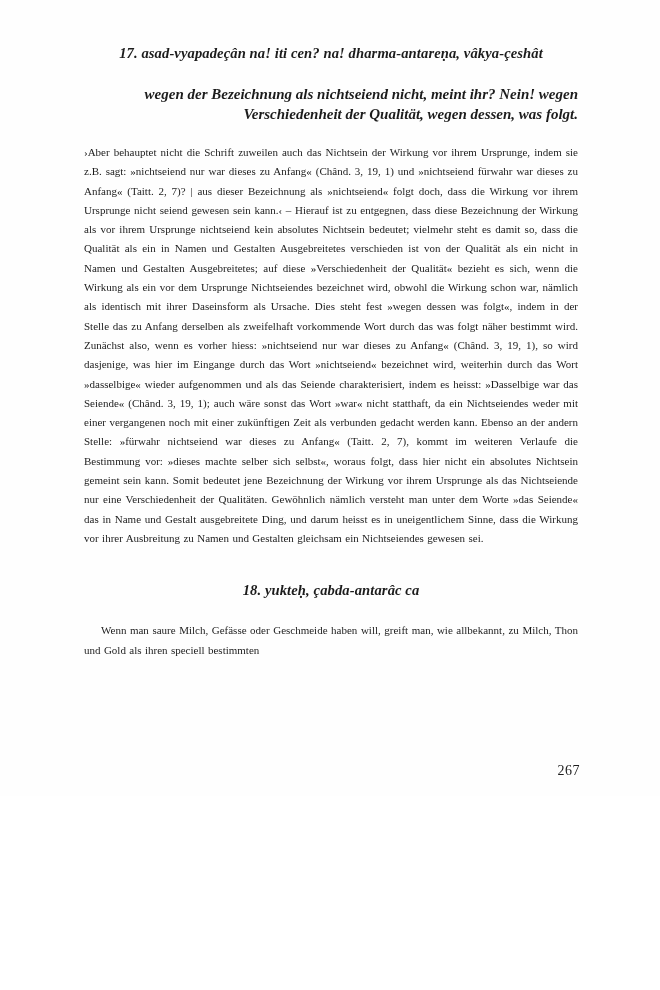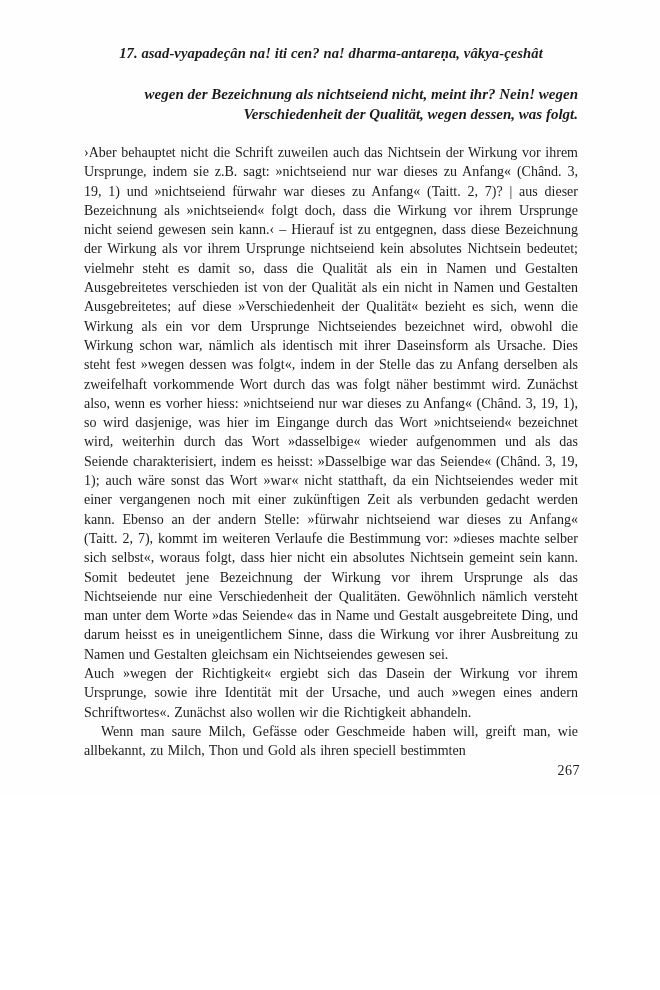--- a/index.html
+++ b/index.html
@@ -30,21 +30,21 @@
   }
   .translation-heading {
     font-size: 15px;
     font-weight: bold;
     font-style: italic;
     text-align: right;
     margin: 0 0 19px 0;
     line-height: 20px;
   }
   .body-para {
-    font-size: 14px;
+    font-size: 11px;
     line-height: 19.3px;
     text-align: justify;
     margin: 0;
     word-spacing: 0.06em;
   }
   .body-para.indent {
     text-indent: 17px;
   }
   .section-18 .sutra-heading {
     margin-top: 33px;
@@ -62,19 +62,19 @@
 
 <div class="page">
 
   <div class="section section-17">
     <div class="sutra-heading">17. asad-vyapadeçân na! iti cen? na! dharma-antareṇa, vâkya-çeshât</div>
     <div class="translation-heading">wegen der Bezeichnung als nichtseiend nicht, meint ihr? Nein! wegen Verschiedenheit der Qualität, wegen dessen, was folgt.</div>
     <p class="body-para">›Aber behauptet nicht die Schrift zuweilen auch das Nichtsein der Wirkung vor ihrem Ursprunge, indem sie z.B. sagt: »nichtseiend nur war dieses zu Anfang« (Chând. 3, 19, 1) und »nichtseiend fürwahr war dieses zu Anfang« (Taitt. 2, 7)? | aus dieser Bezeichnung als »nichtseiend« folgt doch, dass die Wirkung vor ihrem Ursprunge nicht seiend gewesen sein kann.‹ – Hierauf ist zu entgegnen, dass diese Bezeichnung der Wirkung als vor ihrem Ursprunge nichtseiend kein absolutes Nichtsein bedeutet; vielmehr steht es damit so, dass die Qualität als ein in Namen und Gestalten Ausgebreitetes verschieden ist von der Qualität als ein nicht in Namen und Gestalten Ausgebreitetes; auf diese »Verschiedenheit der Qualität« bezieht es sich, wenn die Wirkung als ein vor dem Ursprunge Nichtseiendes bezeichnet wird, obwohl die Wirkung schon war, nämlich als identisch mit ihrer Daseinsform als Ursache. Dies steht fest »wegen dessen was folgt«, indem in der Stelle das zu Anfang derselben als zweifelhaft vorkommende Wort durch das was folgt näher bestimmt wird. Zunächst also, wenn es vorher hiess: »nichtseiend nur war dieses zu Anfang« (Chând. 3, 19, 1), so wird dasjenige, was hier im Eingange durch das Wort »nichtseiend« bezeichnet wird, weiterhin durch das Wort »dasselbige« wieder aufgenommen und als das Seiende charakterisiert, indem es heisst: »Dasselbige war das Seiende« (Chând. 3, 19, 1); auch wäre sonst das Wort »war« nicht statthaft, da ein Nichtseiendes weder mit einer vergangenen noch mit einer zukünftigen Zeit als verbunden gedacht werden kann. Ebenso an der andern Stelle: »fürwahr nichtseiend war dieses zu Anfang« (Taitt. 2, 7), kommt im weiteren Verlaufe die Bestimmung vor: »dieses machte selber sich selbst«, woraus folgt, dass hier nicht ein absolutes Nichtsein gemeint sein kann. Somit bedeutet jene Bezeichnung der Wirkung vor ihrem Ursprunge als das Nichtseiende nur eine Verschiedenheit der Qualitäten. Gewöhnlich nämlich versteht man unter dem Worte »das Seiende« das in Name und Gestalt ausgebreitete Ding, und darum heisst es in uneigentlichem Sinne, dass die Wirkung vor ihrer Ausbreitung zu Namen und Gestalten gleichsam ein Nichtseiendes gewesen sei.</p>
   </div>
 
   <div class="section section-18">
-    <p class="body-para">Auch »wegen der Richtigkeit« ergiebt sich das Dasein der Wirkung vor ihrem Ursprunge, sowie ihre Identität mit der Ursache, und auch »wegen eines andern Schriftwortes«. Zunächst also wollen wir die Richtigkeit abhandeln.</p>
+    <div class="sutra-heading">18. yukteḥ, çabda-antarâc ca</div>
     <p class="body-para indent">Wenn man saure Milch, Gefässe oder Geschmeide haben will, greift man, wie allbekannt, zu Milch, Thon und Gold als ihren speciell bestimmten</p>
   </div>
 
   <div class="page-number">267</div>
 
 </div>
 
 </body></html>

